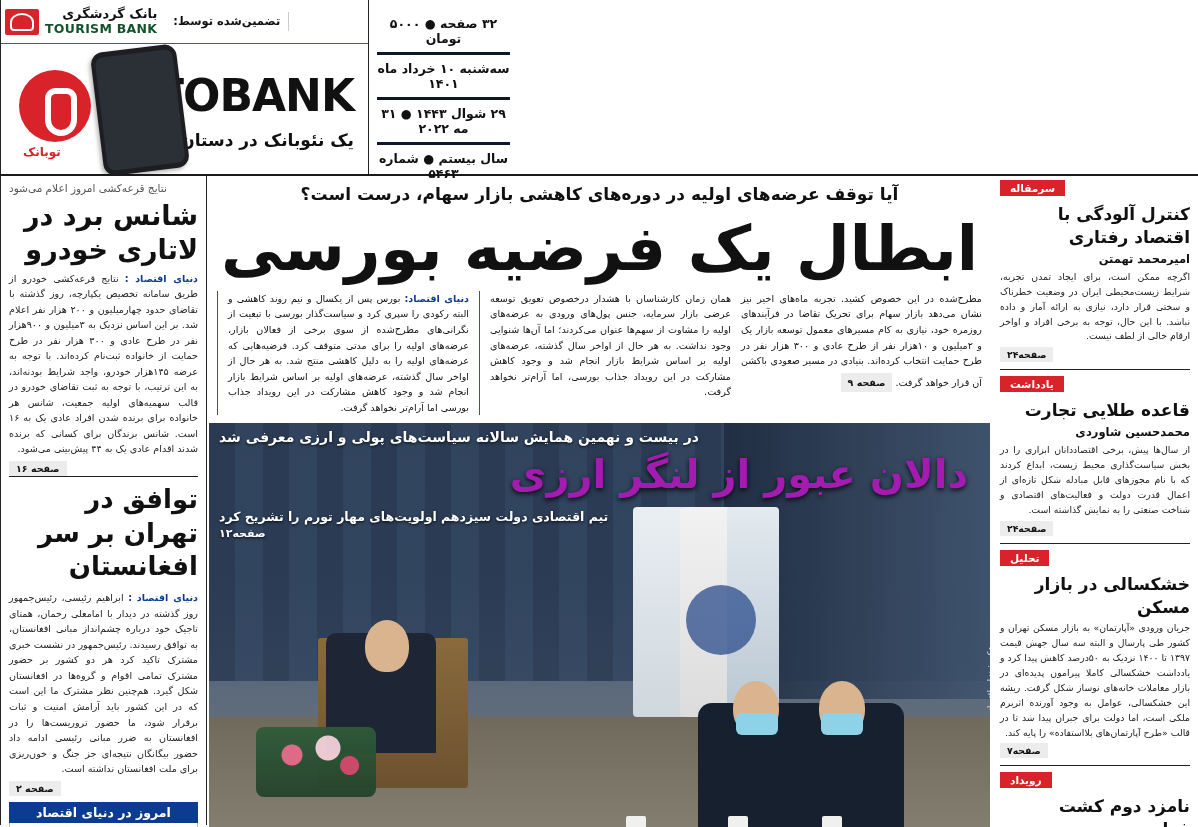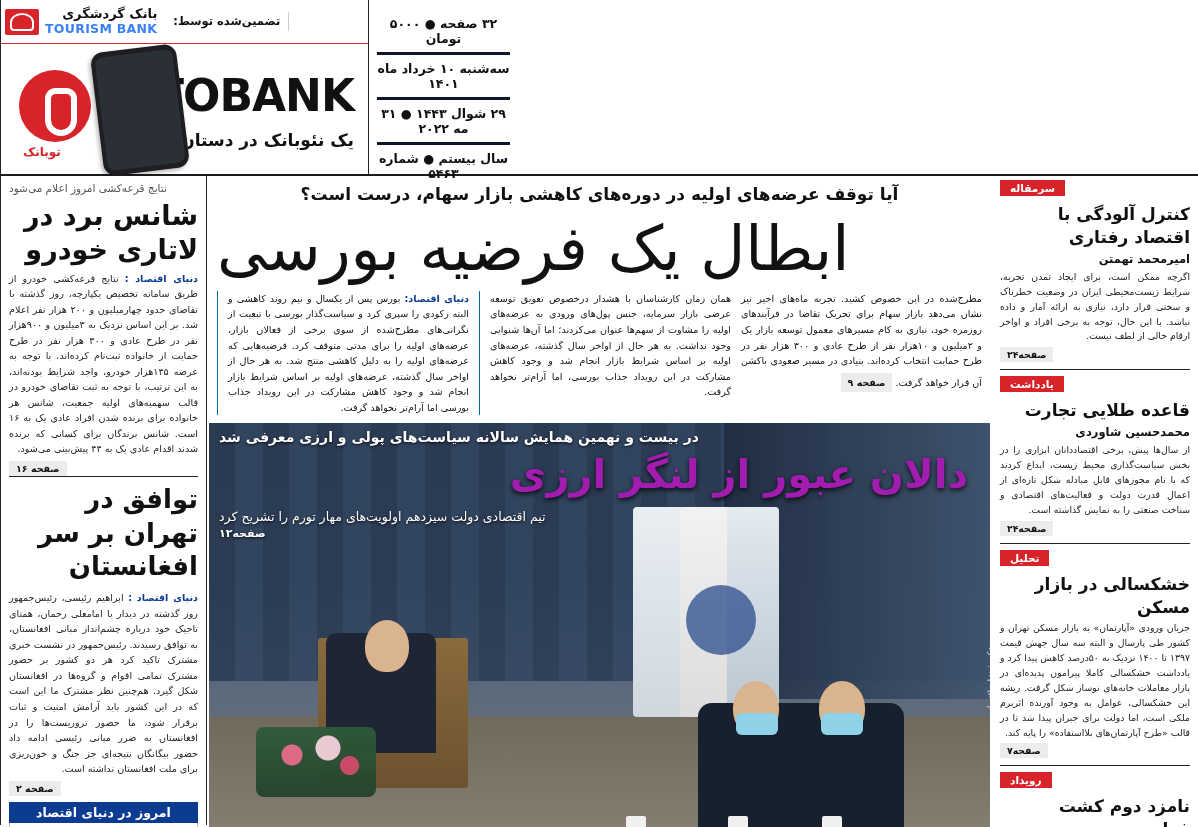--- a/index.html
+++ b/index.html
@@ -17,21 +17,21 @@
   .masthead { display:flex; flex-direction:row-reverse; height:176px; width:1198px; border-bottom:2px solid #1b1b1b; }
 
   
   .ad-block { width:368px; border-left:1px solid #222; position:relative; background:#fff; }
   .ad-top { display:flex; flex-direction:row-reverse; align-items:center; height:44px; border-bottom:1px solid #d8232a; }
   .ad-logo { display:flex; flex-direction:row-reverse; align-items:center; gap:6px; padding:4px 8px 4px 4px; }
   .ad-logo-mark { width:34px; height:26px; background:#d8232a; position:relative; border-radius:2px; }
   .ad-logo-mark:after { content:""; position:absolute; inset:4px 5px; border:2px solid #fff; border-radius:50% 50% 4px 4px; }
   .ad-logo-text { line-height:1.15; text-align:right; }
   .ad-logo-fa { font-size:13px; font-weight:bold; color:#111; }
-  .ad-logo-en { font-size:12.5px; font-weight:bold; color:#3b82f6; letter-spacing:.3px; }
+  .ad-logo-en { font-size:12.5px; font-weight:bold; color:#14532d; letter-spacing:.3px; }
   .ad-guarantee { font-size:11.5px; font-weight:bold; line-height:1.35; text-align:center; padding:2px 8px; color:#111; border-right:1px solid #ccc; }
   .ad-body { position:relative; height:131px; overflow:hidden; }
   .ad-brand { position:absolute; right:14px; top:26px; font-size:44px; font-weight:bold; letter-spacing:-1px; color:#111; }
   .ad-tag { position:absolute; right:14px; top:86px; font-size:17px; font-weight:bold; color:#111; }
   .phone { position:absolute; left:96px; top:4px; width:86px; height:124px; background:#1d1d22; border-radius:12px; transform:rotate(-7deg); box-shadow:-2px 2px 4px rgba(0,0,0,.3); }
   .phone:before { content:""; position:absolute; inset:5px 4px; background:#2b2f36; border-radius:8px; }
   .tobank-circle { position:absolute; left:18px; top:26px; width:72px; height:72px; border-radius:50%; background:#d8232a; }
   .tobank-circle:after { content:""; position:absolute; left:26px; top:18px; width:20px; height:36px; border:6px solid #fff; border-radius:12px 12px 18px 18px; }
   .tobank-label { position:absolute; left:22px; top:101px; font-size:12px; font-weight:bold; color:#d8232a; }
 
@@ -69,21 +69,21 @@
   
   .today-head { background:#0c3c91; color:#fff; font-size:12.5px; font-weight:bold; text-align:center; padding:3px 0; margin-top:6px; }
   .today-list { border:1px solid #bbb; border-top:none; }
   .today-row { display:flex; flex-direction:row-reverse; align-items:center; border-bottom:1px solid #ddd; padding:3px 5px; }
   .today-row:last-child { border-bottom:none; }
   .today-txt { flex:1; font-size:10.2px; font-weight:bold; text-align:right; color:#111; }
 
   
   .c-pad { padding:6px 10px 0; }
   .c-kicker { font-size:17px; font-weight:bold; text-align:center; color:#111; line-height:1.5; }
-  .c-head { font-size:62px; font-weight:normal; text-align:left; line-height:1.12; margin:6px 0 8px; color:#111; }
+  .c-head { font-size:62px; font-weight:bold; text-align:center; line-height:1.12; margin:6px 0 8px; color:#111; }
   .c-cols { display:flex; flex-direction:row-reverse; gap:10px; padding:0 10px 6px; }
   .c-col { flex:1; font-size:9.6px; line-height:1.62; text-align:justify; }
   .c-col.sep { border-left:1px solid #0369a1; padding-left:10px; }
   .photo-wrap { position:relative; margin:2px 2px 0; height:445px; overflow:hidden; }
   .photo { position:absolute; inset:0; background:
       linear-gradient(180deg,#2e3f5a 0%, #30445f 35%, #5c6a7c 60%, #7b7a70 100%); }
   .hall-back { position:absolute; left:0; right:0; top:0; height:58%; background:
       repeating-linear-gradient(90deg,#2a3a52 0 26px,#32455f 26px 54px); opacity:.85; }
   .curtain { position:absolute; right:0; top:0; width:34%; height:62%; background:linear-gradient(90deg,#1f2c40,#41556f); opacity:.9; }
   .flag { position:absolute; bottom:34%; width:52px; height:210px; border-radius:4px; }
@@ -101,21 +101,21 @@
   .mask1 { right:16.2%; } .mask2 { right:27.2%; }
   .seat1-body, .seat2-body { position:absolute; bottom:8%; width:120px; height:130px; background:#16202e; border-radius:14px 14px 0 0; }
   .seat1-body { right:11%; } .seat2-body { right:22%; }
   .cup { position:absolute; bottom:6%; width:20px; height:26px; background:#f0f0ee; border-radius:2px 2px 4px 4px; }
   .flowers { position:absolute; left:6%; bottom:16%; width:120px; height:70px; background:radial-gradient(circle at 30% 40%,#e36a88 0 10px,transparent 11px), radial-gradient(circle at 60% 30%,#f3d1db 0 12px,transparent 13px), radial-gradient(circle at 78% 55%,#cf4a6c 0 9px,transparent 10px), linear-gradient(180deg,#2f5c3a,#24432c); border-radius:8px; opacity:.95; }
   .credit { position:absolute; right:4px; top:50%; transform:rotate(-90deg); transform-origin:right top; font-size:8px; color:#fff; opacity:.85; white-space:nowrap; }
 
   .overlay { position:absolute; left:0; right:0; bottom:0; top:0; pointer-events:none; }
   .ov-kicker { position:absolute; top:6px; right:10px; left:10px; text-align:left; color:#fff; font-size:14px; font-weight:bold; text-shadow:0 1px 3px rgba(0,0,0,.8); }
   .ov-head { position:absolute; top:28px; right:22px; left:10px; text-align:right; color:#a21caf; font-size:40px; font-weight:bold; text-shadow:0 2px 5px rgba(0,0,0,.85); }
-  .ov-sub { position:absolute; top:86px; right:10px; left:10px; text-align:left; color:#fff; font-size:12.5px; font-weight:normal; text-shadow:0 1px 3px rgba(0,0,0,.85); }
+  .ov-sub { position:absolute; top:86px; right:10px; left:10px; text-align:left; color:#fff; font-size:12.5px; font-weight:bold; text-shadow:0 1px 3px rgba(0,0,0,.85); }
   .ov-page { position:absolute; top:104px; left:10px; color:#fff; font-size:11px; font-weight:bold; text-shadow:0 1px 3px rgba(0,0,0,.85); }
 
   
   .l-label { background:#d8232a; color:#fff; font-size:10.5px; font-weight:bold; padding:2px 10px; display:inline-block; float:left; }
   .l-clear { clear:both; }
   .l-head { font-size:17px; font-weight:bold; text-align:right; line-height:1.35; margin:7px 0 3px; color:#111; }
   .l-author { font-size:11.5px; font-weight:bold; text-align:right; color:#111; margin-bottom:4px; }
   .l-body { font-size:9.3px; line-height:1.6; text-align:justify; color:#222; }
   .l-pagelink { display:inline-block; background:#ececec; font-size:9.3px; font-weight:bold; padding:2px 7px; margin-top:3px; float:left; }
 </style>

